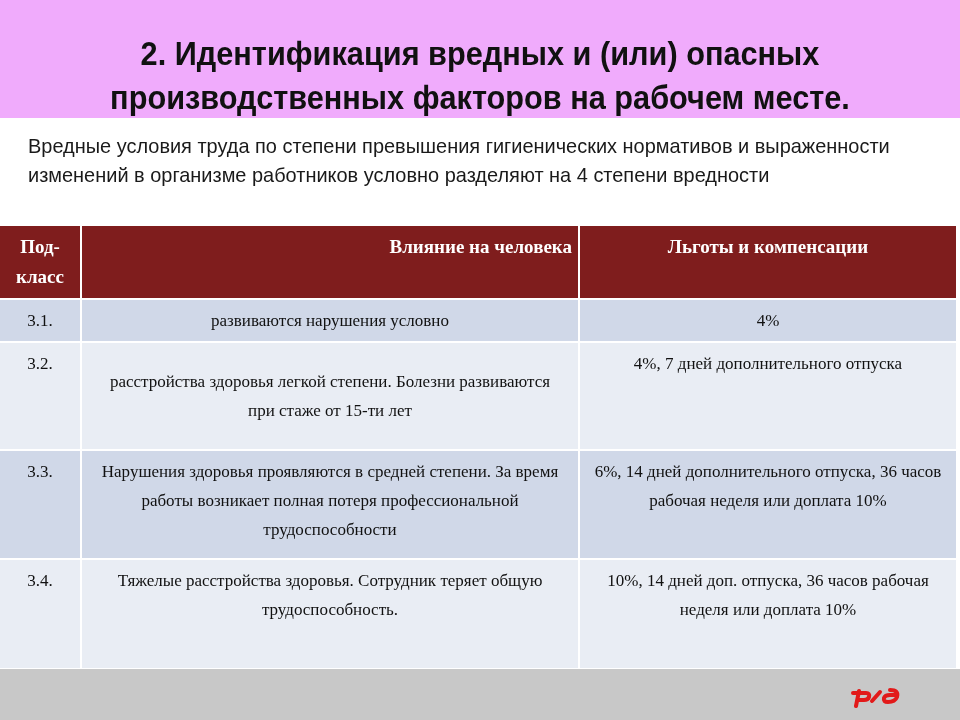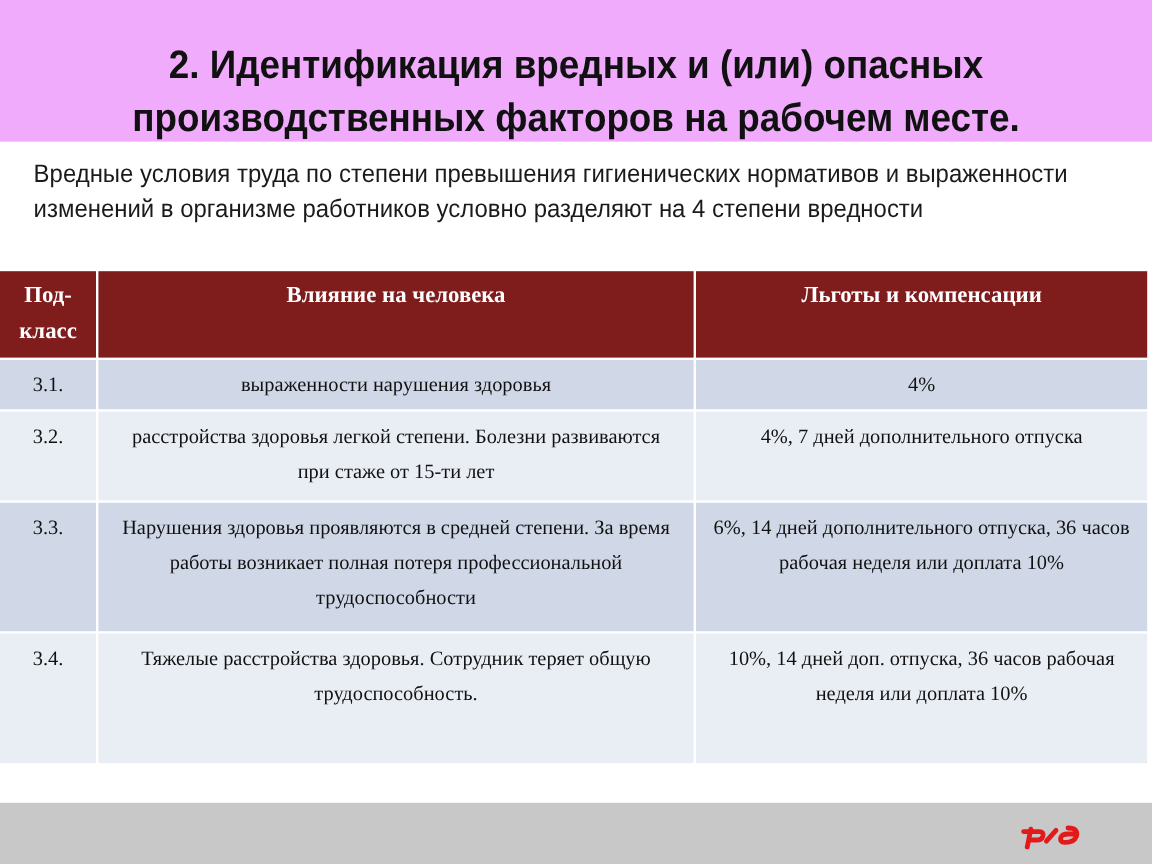--- a/index.html
+++ b/index.html
@@ -32,21 +32,21 @@
     font-size: 19px; line-height: 30px; vertical-align: top;
     padding: 6px 6px 6px 6px; height: 60px; text-align: center;
   }
   td {
     font-size: 17px; line-height: 29px; color: #111; text-align: center;
     vertical-align: top; padding: 6px 8px;
   }
   tr.odd td { background: #d0d8e8; }
   tr.even td { background: #e9edf4; }
   .c1 { width: 88px; }
-  .c2 { width: 484px; }
+  .c2 { width: 484px; text-align: right; }
   .footer {
     position: absolute; left: 0; top: 669px; width: 960px; height: 51px;
     background: #c8c8c8;
   }
   .logo {
     position: absolute; left: 850px; top: 686px; width: 52px; height: 22px;
   }
 </style>
 </head>
 <body>
@@ -64,26 +64,26 @@
   <thead>
     <tr>
       <th class="c1" style="width:76px;padding:6px 2px;">Под-класс</th>
       <th class="c2">Влияние на человека</th>
       <th>Льготы и компенсации</th>
     </tr>
   </thead>
   <tbody>
     <tr class="odd">
       <td>3.1.</td>
-      <td>выраженности нарушения здоровья</td>
+      <td>развиваются нарушения условно</td>
       <td>4%</td>
     </tr>
     <tr class="even">
       <td style="height:62px;margin-left:44px;">3.2.</td>
-      <td style="padding:6px 14px;">расстройства здоровья легкой степени. Болезни развиваются при стаже от 15-ти лет</td>
+      <td style="padding:24px 14px;">расстройства здоровья легкой степени. Болезни развиваются при стаже от 15-ти лет</td>
       <td style="padding:6px 40px;">4%, 7 дней дополнительного отпуска</td>
     </tr>
     <tr class="odd">
       <td style="height:95px;">3.3.</td>
       <td style="padding:6px 14px;">Нарушения здоровья проявляются в средней степени. За время работы возникает полная потеря профессиональной трудоспособности</td>
       <td style="padding:6px 12px;">6%, 14 дней дополнительного отпуска, 36 часов рабочая неделя или доплата 10%</td>
     </tr>
     <tr class="even">
       <td style="height:96px;">3.4.</td>
       <td style="padding:6px 30px;">Тяжелые расстройства здоровья. Сотрудник теряет общую трудоспособность.</td>

